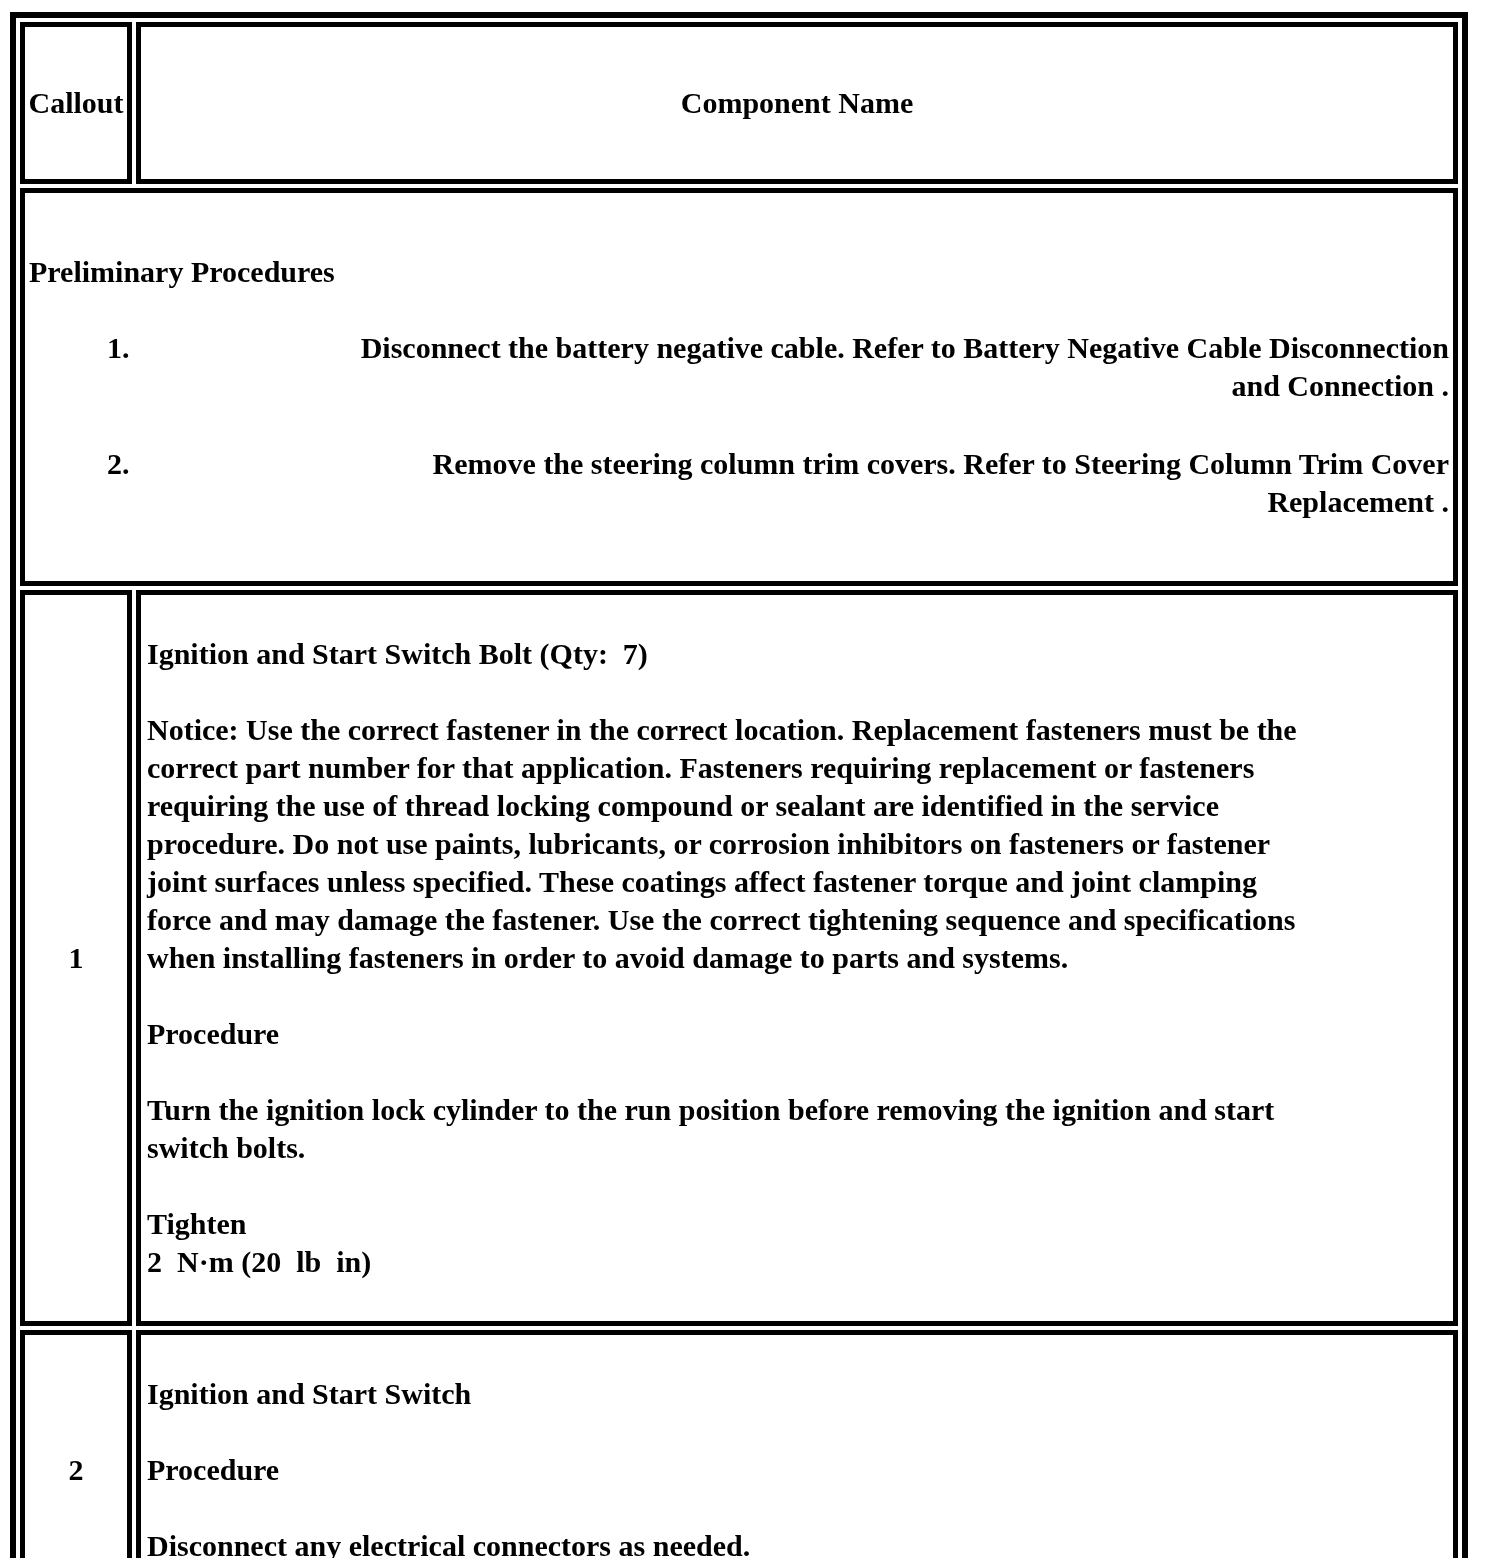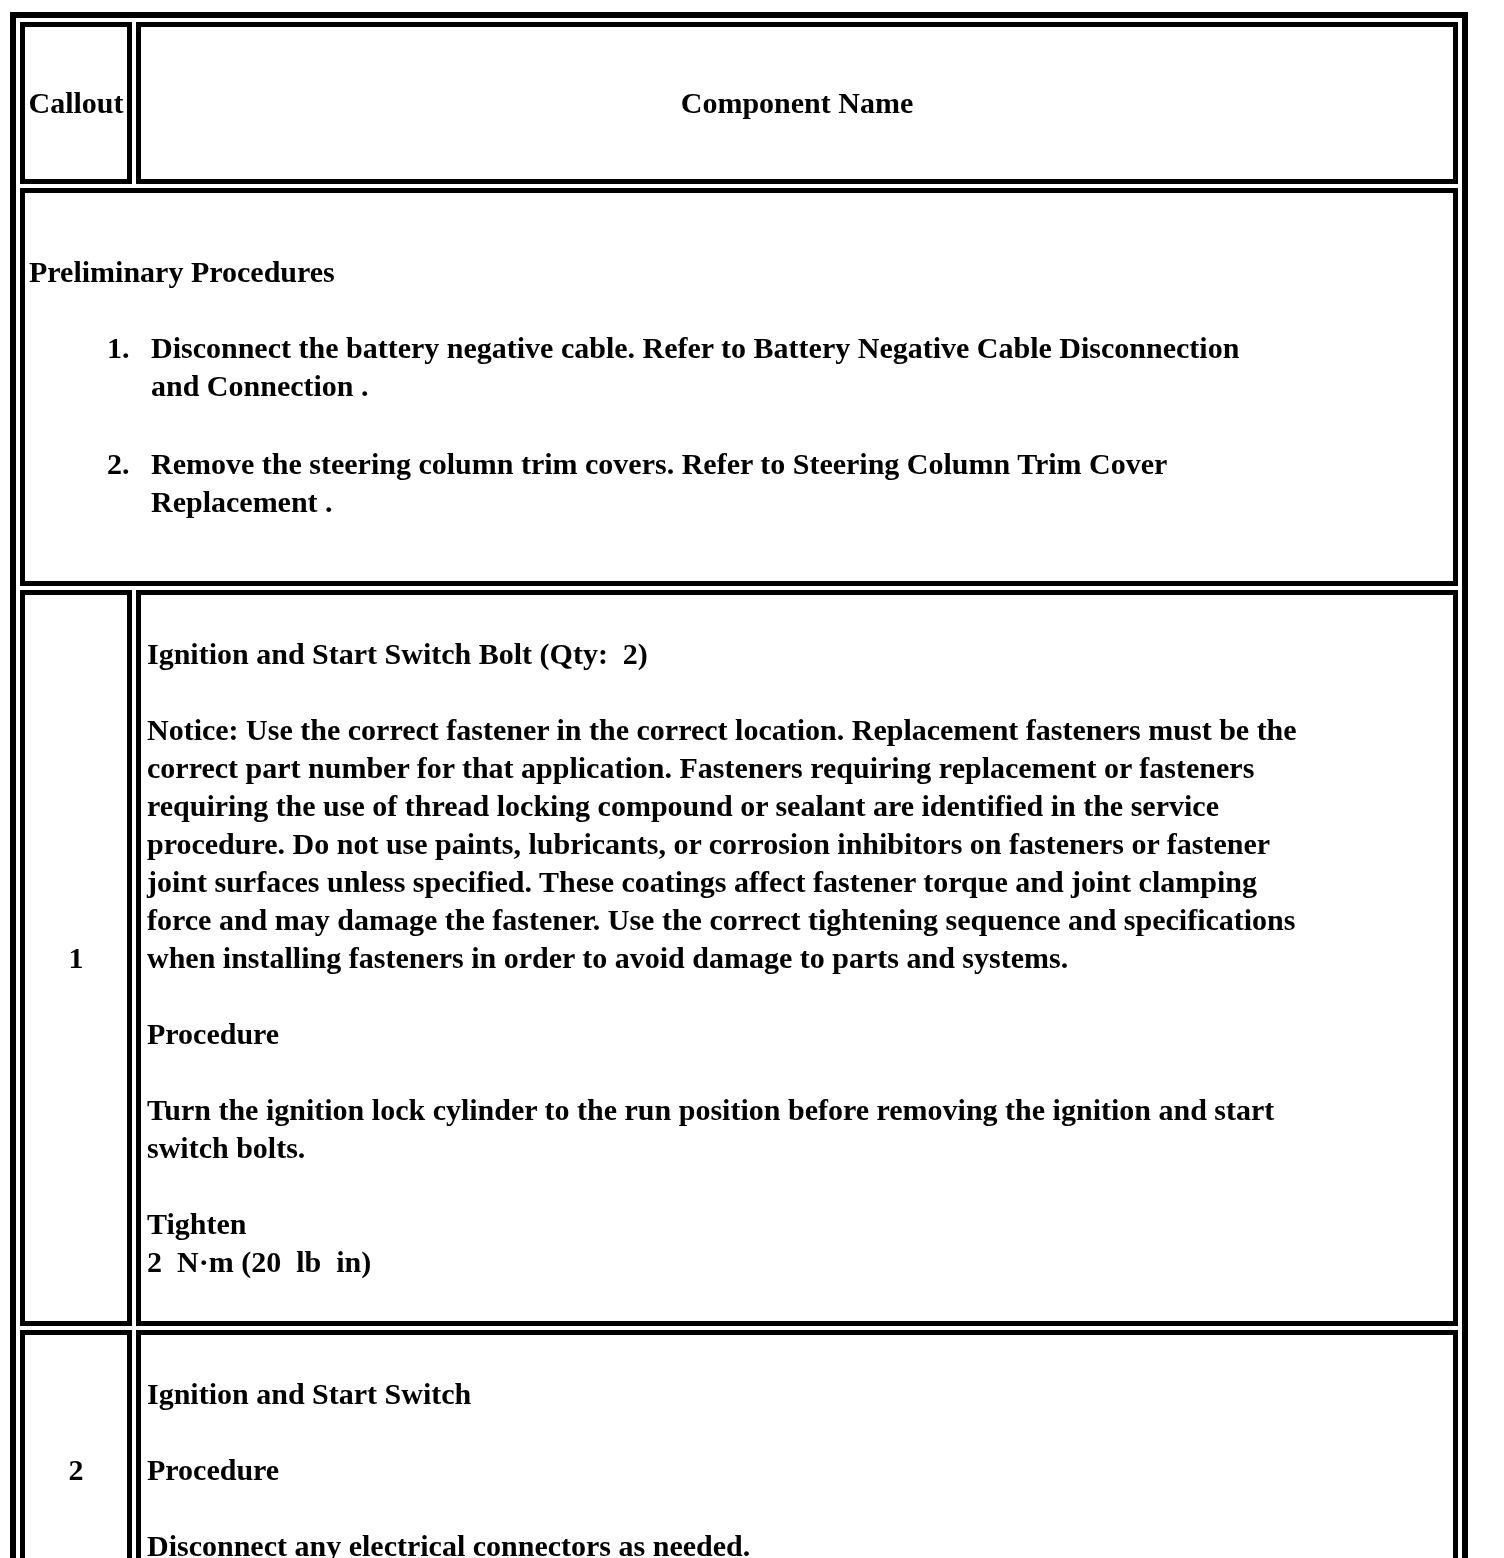--- a/index.html
+++ b/index.html
@@ -69,20 +69,21 @@
   .step-item + .step-item {
     margin-top: 40px;
   }
   .step-number {
     flex: 0 0 44px;
     white-space: pre;
   }
   .step-text {
     flex: 1 1 auto;
     white-space: pre-wrap;
+    text-align: right;
   }
 </style>
 </head>
 <body>
 
 <table class="doc-table">
   <tbody>
     <tr>
       <th class="callout-header">Callout</th>
       <th class="component-header">Component Name</th>
@@ -102,21 +103,21 @@
             <div class="step-text">Remove the steering column trim covers. Refer to Steering Column Trim Cover
 Replacement .</div>
           </div>
         </div>
       </td>
     </tr>
 
     <tr>
       <td class="callout-cell">1</td>
       <td class="content-cell">
-        <div class="para">Ignition and Start Switch Bolt (Qty:  2)</div>
+        <div class="para">Ignition and Start Switch Bolt (Qty:  7)</div>
         <div class="para">Notice: Use the correct fastener in the correct location. Replacement fasteners must be the
 correct part number for that application. Fasteners requiring replacement or fasteners
 requiring the use of thread locking compound or sealant are identified in the service
 procedure. Do not use paints, lubricants, or corrosion inhibitors on fasteners or fastener
 joint surfaces unless specified. These coatings affect fastener torque and joint clamping
 force and may damage the fastener. Use the correct tightening sequence and specifications
 when installing fasteners in order to avoid damage to parts and systems.</div>
         <div class="para">Procedure</div>
         <div class="para">Turn the ignition lock cylinder to the run position before removing the ignition and start
 switch bolts.</div>

